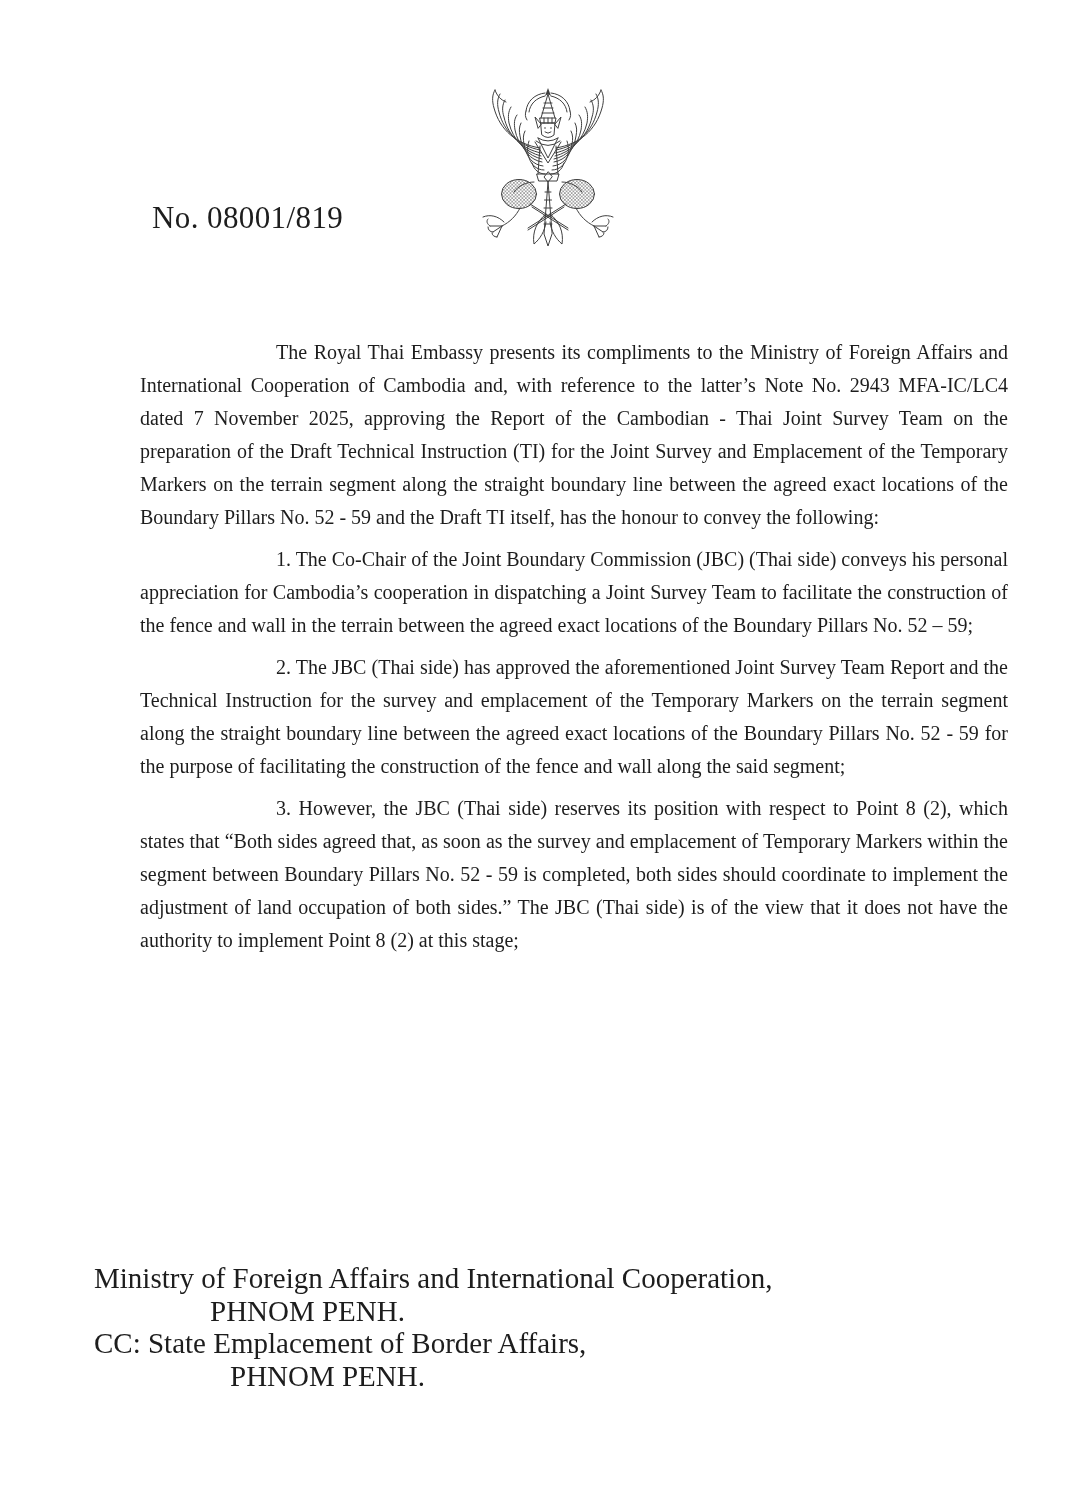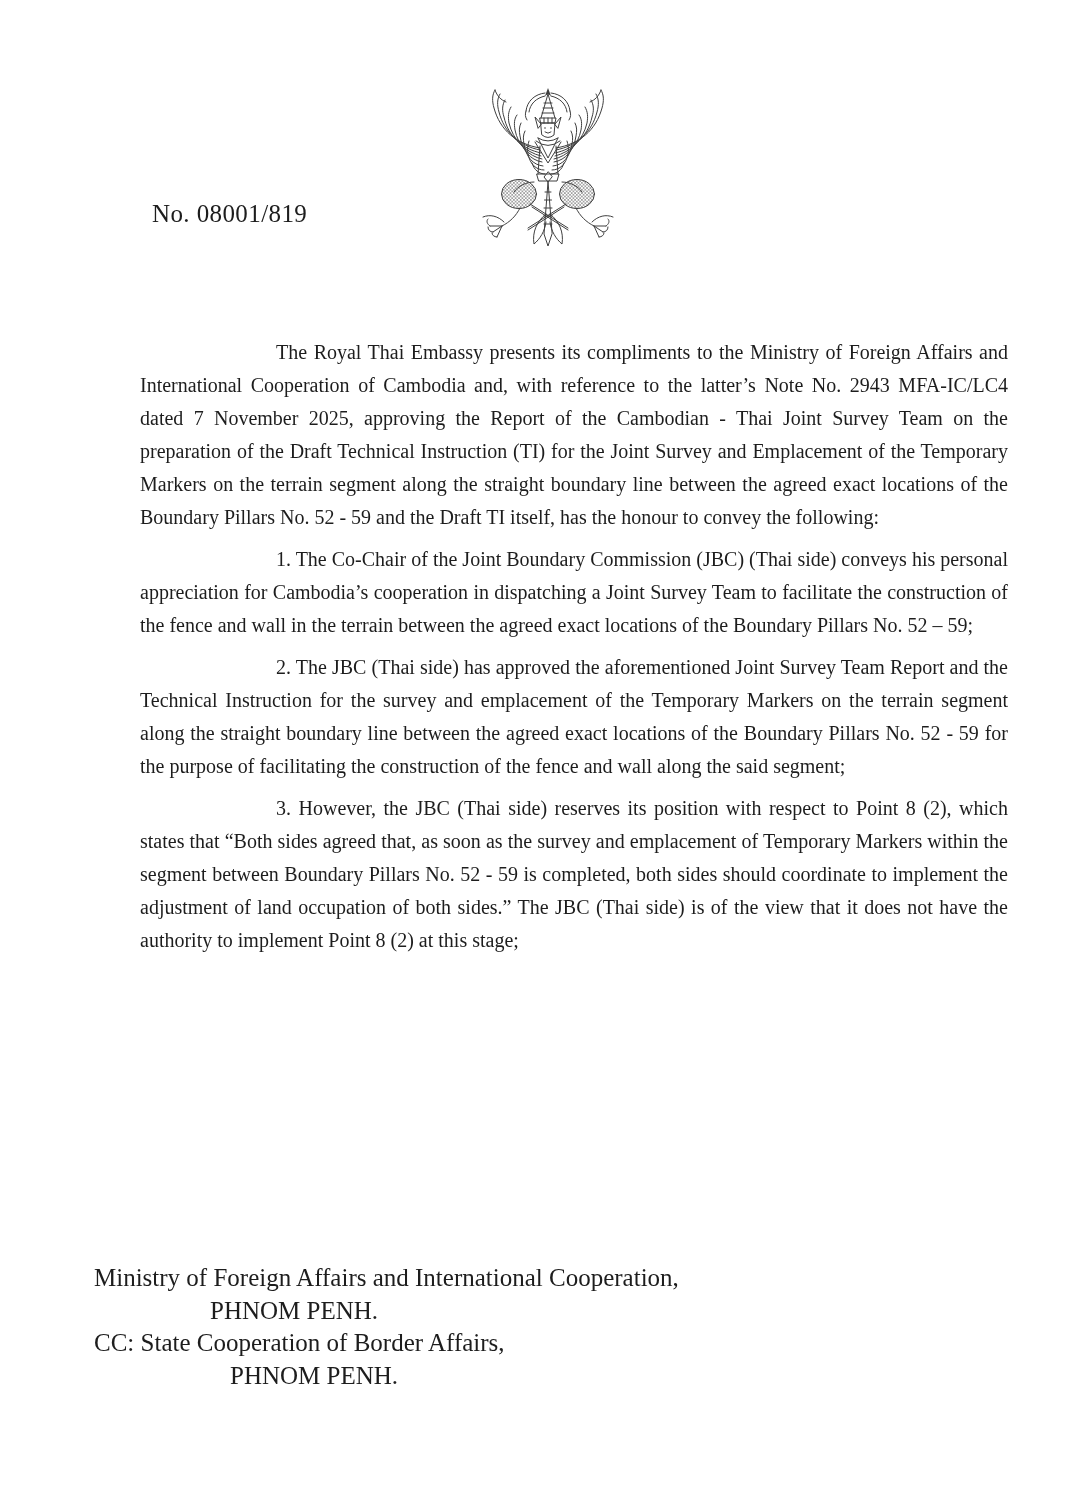--- a/index.html
+++ b/index.html
@@ -11,21 +11,21 @@
     margin: 0 auto;
     background: #ffffff;
     font-family: "Liberation Serif", "DejaVu Serif", serif;
     color: #1d1d1d;
     overflow: hidden;
   }
   .ref-number {
     position: absolute;
     left: 152px;
     top: 200px;
-    font-size: 25px;
+    font-size: 31px;
     letter-spacing: 0.4px;
   }
   .emblem {
     position: absolute;
     left: 466px;
     top: 86px;
     width: 164px;
     height: 168px;
   }
   .emblem svg { width: 100%; height: 100%; }
@@ -39,21 +39,21 @@
     text-align: justify;
   }
   .note-body p {
     margin: 0 0 9px 0;
     text-indent: 136px;
   }
   .address-block {
     position: absolute;
     left: 94px;
     top: 1262px;
-    font-size: 25px;
+    font-size: 29px;
     line-height: 32.5px;
   }
   .city-1 { margin-left: 116px; }
   .city-2 { margin-left: 136px; }
   .u {
     text-decoration-thickness: 1.5px;
     text-underline-offset: 4px;
   }
 </style>
 </head>
@@ -144,19 +144,19 @@
     <p>1. The Co-Chair of the Joint Boundary Commission (JBC) (Thai side) conveys his personal appreciation for Cambodia’s cooperation in dispatching a Joint Survey Team to facilitate the construction of the fence and wall in the terrain between the agreed exact locations of the Boundary Pillars No. 52 – 59;</p>
     <p>2. The JBC (Thai side) has approved the aforementioned Joint Survey Team Report and the Technical Instruction for the survey and emplacement of the Temporary Markers on the terrain segment along the straight boundary line between the agreed exact locations of the Boundary Pillars No. 52 - 59 for the purpose of facilitating the construction of the fence and wall along the said segment;</p>
     <p>3. However, the JBC (Thai side) reserves its position with respect to Point 8 (2), which states that “Both sides agreed that, as soon as the survey and emplacement of Temporary Markers within the segment between Boundary Pillars No. 52 - 59 is completed, both sides should coordinate to implement the adjustment of land occupation of both sides.” The JBC (Thai side) is of the view that it does not have the authority to implement Point 8 (2) at this stage;</p>
   </div>
 
   <div class="address-block">
     <div>Ministry of Foreign Affairs and International Cooperation,</div>
     <div class="city-1">
       <span class="u">PHNOM PENH.</span>
     </div>
-    <div>CC: State Cooperation of Border Affairs,</div>
+    <div>CC: State Emplacement of Border Affairs,</div>
     <div class="city-2">
       <span class="u">PHNOM PENH.</span>
     </div>
   </div>
 
 </div>
 
 </body></html>

